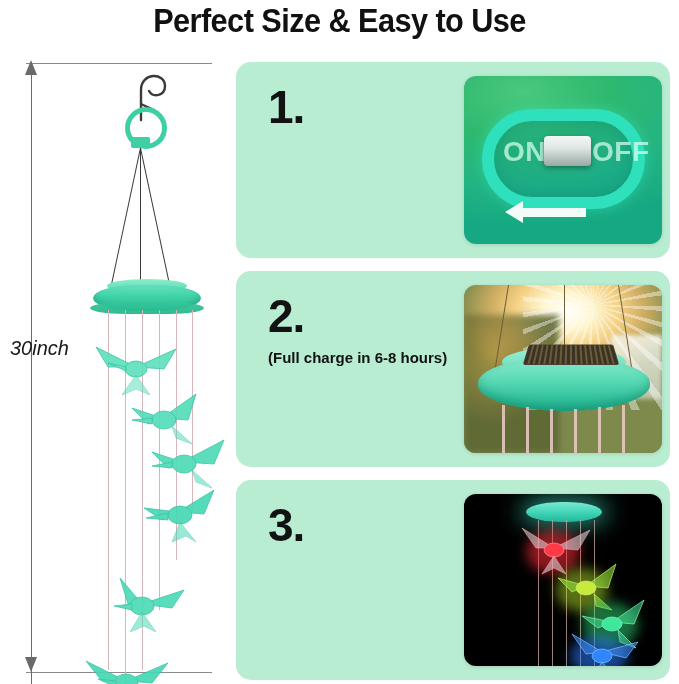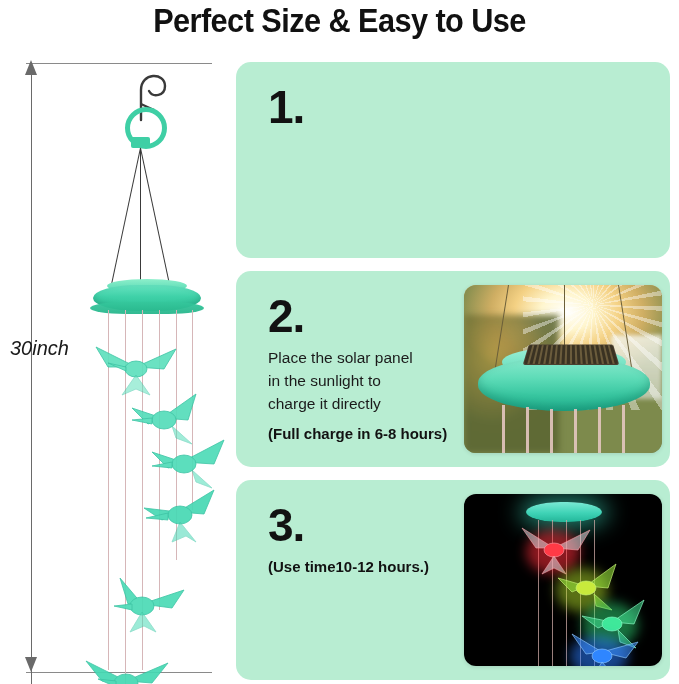--- a/index.html
+++ b/index.html
@@ -318,28 +318,33 @@
       </g>
     </svg>
   </div>
 
   <div class="cards">
 
     <div class="card card-1">
       <div class="card-text">
         <div class="step-num">1.</div>
       </div>
+      <div class="card-media">
+        <div class="sw-bg"></div>
+        <div class="sw-pill"></div>
+        <div class="sw-on">ON</div>
+        <div class="sw-off">OFF</div>
+        <div class="sw-knob"></div>
+        <div class="sw-arrow"></div>
+      </div>
     </div>
 
     <div class="card card-2">
       <div class="card-text">
         <div class="step-num">2.</div>
-        <div class="step-body">Place the solar panel
-in the sunlight to
-charge it directly</div>
         <div class="step-note">(Full charge in 6-8 hours)</div>
       </div>
       <div class="card-media">
         <div class="sun-bg"></div>
         <div class="sun-tree"></div>
         <div class="sun-bldg"></div>
         <div class="sun-rays"></div>
         <div class="p-string" style="left:44px;top:0;height:86px;transform:rotate(9deg);transform-origin:top;"></div>
         <div class="p-string" style="left:100px;top:0;height:70px;"></div>
         <div class="p-string" style="left:154px;top:0;height:86px;transform:rotate(-9deg);transform-origin:top;"></div>
@@ -351,21 +356,20 @@
         <div class="p-cord" style="left:86px;top:124px;height:44px;"></div>
         <div class="p-cord" style="left:110px;top:124px;height:44px;"></div>
         <div class="p-cord" style="left:134px;top:122px;height:46px;"></div>
         <div class="p-cord" style="left:158px;top:120px;height:48px;"></div>
       </div>
     </div>
 
     <div class="card card-3">
       <div class="card-text">
         <div class="step-num">3.</div>
-        <div class="step-note">(Use time10-12 hours.)</div>
       </div>
       <div class="card-media">
         <div class="night-bg"></div>
         <div class="n-disc"></div>
         <div class="n-cord" style="left:74px;top:26px;height:146px;"></div>
         <div class="n-cord" style="left:88px;top:26px;height:146px;"></div>
         <div class="n-cord" style="left:102px;top:26px;height:146px;"></div>
         <div class="n-cord" style="left:116px;top:26px;height:146px;"></div>
         <div class="n-cord" style="left:130px;top:26px;height:146px;"></div>
 

